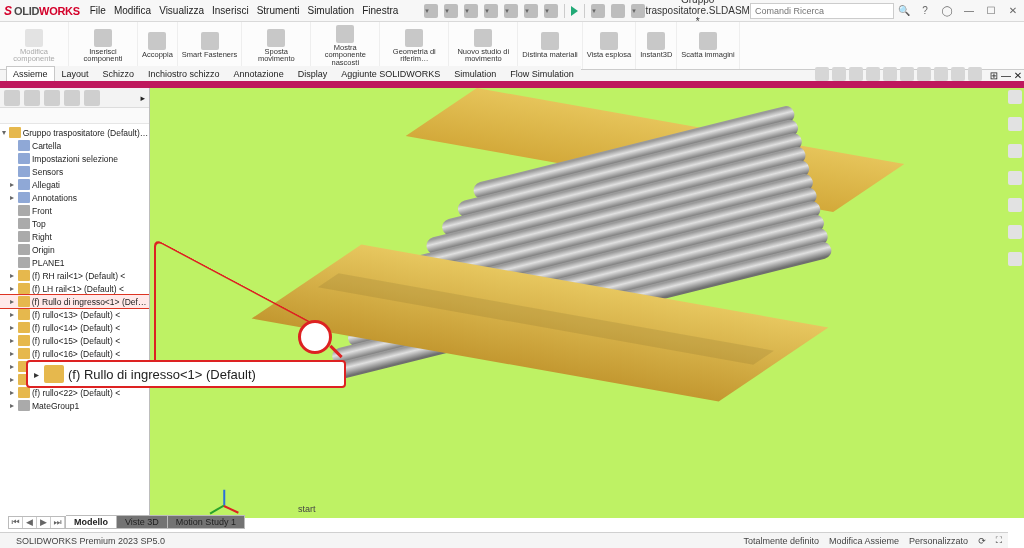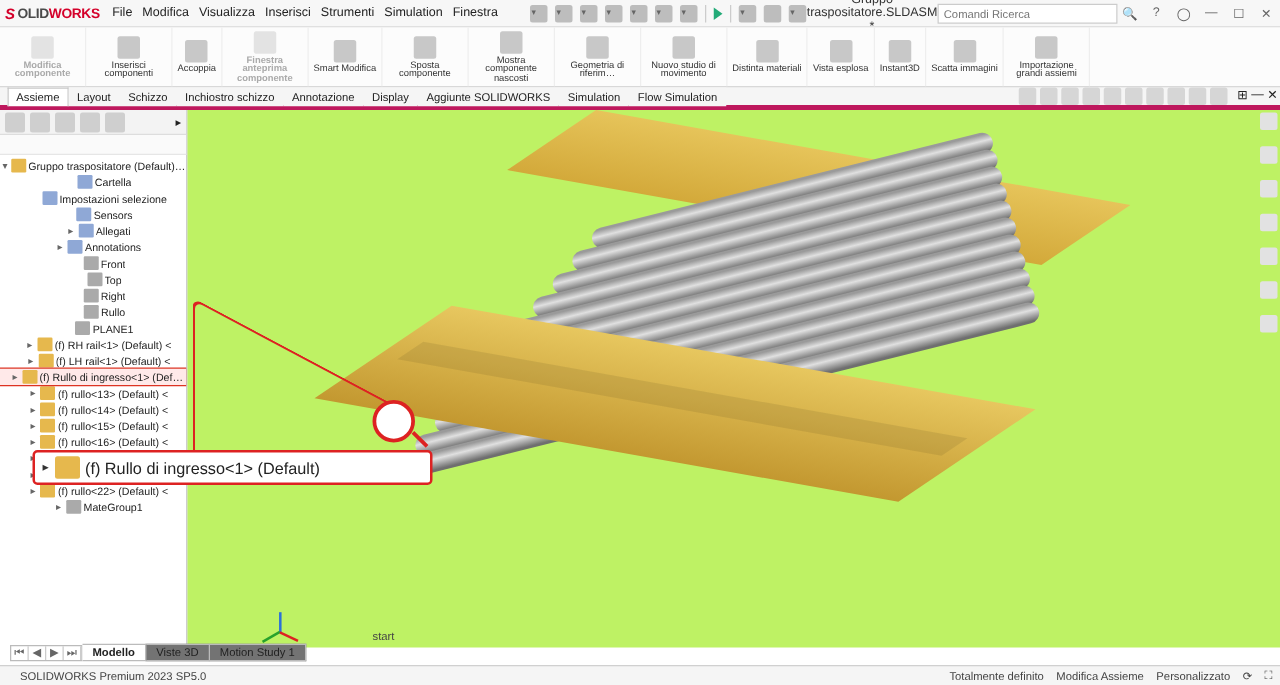--- a/index.html
+++ b/index.html
@@ -21,25 +21,25 @@
 .doc-title { flex: 1; text-align: center; font-size: 10px; color: #333; }
 .search { width: 144px; height: 16px; border: 1px solid #ccc; background: #fff; padding: 0 4px; font-size: 9px; }
 .winctl { display: flex; gap: 8px; margin-left: 8px; }
 .winctl span { width: 14px; text-align: center; color: #666; }
 
 
 .ribbon { height: 48px; display: flex; border-bottom: 1px solid #ccc; background: #fcfcfc; }
 .rbtn { display: flex; flex-direction: column; align-items: center; justify-content: center; padding: 2px 4px; border-right: 1px solid #eee; min-width: 38px; }
 .rbtn .ric { width: 18px; height: 18px; background: #c8c8c8; border-radius: 2px; margin-bottom: 1px; }
 .rbtn .rlab { font-size: 7.5px; text-align: center; line-height: 1; color: #333; max-width: 60px; }
-.rbtn.dis .rlab { color: #aaa; font-weight: bold; }
+.rbtn.dis .rlab { color: #aaa; }
 .rbtn.dis .ric { background: #e3e3e3; }
 
 
-.cmdtabs { height: 18px; display: flex; border-bottom: 4px solid #be185d; background: #f5f5f5; padding-left: 6px; align-items: flex-start; }
+.cmdtabs { height: 18px; display: flex; border-bottom: 7px solid #be185d; background: #f5f5f5; padding-left: 6px; align-items: flex-end; }
 .cmdtabs .tab { padding: 2px 6px; font-size: 9px; border: 1px solid transparent; border-bottom: none; background: #f5f5f5; }
 .cmdtabs .tab.active { background: #fff; border-color: #c8c8c8; }
 .cmdtabs .spacer { flex: 1; }
 .cmdtabs .vtb { display: flex; gap: 3px; padding-right: 6px; }
 .cmdtabs .vtb span { width: 14px; height: 14px; background: #d6d6d6; border-radius: 2px; }
 
 
 .main { position: absolute; top: 88px; bottom: 30px; left: 0; right: 0; display: flex; }
 
 
@@ -48,21 +48,21 @@
 .fm-tabs .ftab { width: 16px; height: 16px; background: #cfcfcf; border-radius: 2px; }
 .fm-filter { height: 16px; border-bottom: 1px solid #e6e6e6; background: #fafafa; }
 .tree { flex: 1; overflow: hidden; padding: 2px 0; }
 .trow { display: flex; align-items: center; height: 13px; padding-left: 2px; white-space: nowrap; overflow: hidden; }
 .trow .exp { width: 8px; font-size: 8px; color: #666; }
 .trow .tic { width: 12px; height: 11px; background: #e6b84d; margin-right: 2px; border-radius: 1px; flex-shrink: 0; }
 .trow .tic.bl { background: #8fa8d6; }
 .trow .tic.gr { background: #aaa; }
 .trow .tlab { font-size: 8.5px; overflow: hidden; text-overflow: ellipsis; }
 .trow.hi { background: #ffe9e9; outline: 1px solid #d32; }
-.trow.ind1 { padding-left: 10px; justify-content: center; }
+.trow.ind1 { padding-left: 10px; }
 
 
 .gfx { flex: 1; position: relative; background: #bef264; }
 .conveyor { position: absolute; top: 38px; left: 115px; width: 680px; height: 300px; }
 .rail-back { position: absolute; top: 0; left: 120px; width: 540px; height: 48px; background: linear-gradient(#e6c45a, #d3a93a); transform: skewX(-56deg) skewY(8deg); }
 .rollers { position: absolute; top: 18px; left: 52px; }
 .roller { position: absolute; height: 17px; border-radius: 9px; background: linear-gradient(#9a9a9a 10%, #e0e0e0 40%, #6f6f6f 90%); transform: rotate(-14deg); }
 .rail-front { position: absolute; top: 160px; left: -20px; width: 590px; height: 74px; background: linear-gradient(#e7c75f, #c39830); transform: skewX(-56deg) skewY(8deg); }
 .rail-front::after { content: ""; position: absolute; top: 26px; left: 20px; right: 20px; height: 14px; background: rgba(0,0,0,0.08); }
 .triad { position: absolute; bottom: 6px; left: 68px; width: 30px; height: 30px; }
@@ -89,21 +89,21 @@
 
 .btabs { position: absolute; bottom: 18px; left: 8px; height: 16px; display: flex; align-items: center; gap: 0; }
 .btabs .nav { display: flex; border: 1px solid #bbb; }
 .btabs .nav span { width: 14px; text-align: center; font-size: 9px; color: #666; border-right: 1px solid #ccc; }
 .btabs .btab { padding: 1px 8px; font-size: 9px; border: 1px solid #bbb; border-left: none; background: #737373; }
 .btabs .btab.active { background: #fff; font-weight: bold; }
 .markup { position: absolute; bottom: 0; left: 6px; height: 16px; display: flex; gap: 4px; align-items: center; }
 .markup span { width: 14px; height: 13px; background: #ddd; border-radius: 2px; }
 
 
-.status { position: absolute; bottom: 0; left: 0; right: 0; height: 16px; background: #f5f5f5; border-top: 1px solid #d0d0d0; display: flex; align-items: center; padding: 0 6px; font-size: 9px; color: #444; }
+.status { position: absolute; bottom: 0; left: 0; right: 16px; height: 16px; background: #f5f5f5; border-top: 1px solid #d0d0d0; display: flex; align-items: center; padding: 0 6px; font-size: 9px; color: #444; }
 .status .sp { flex: 1; }
 .status span { margin-left: 10px; }
 </style>
 </head>
 <body>
 
 <div class="titlebar">
   <div class="logo">
     <span class="s">S</span>
       <span class="t"><span>OLID</span><span class="b">WORKS</span></span>
@@ -150,31 +150,27 @@
       <div class="rlab">Modifica componente</div>
     </div>
     <div class="rbtn">
       <div class="ric"></div>
       <div class="rlab">Inserisci componenti</div>
     </div>
     <div class="rbtn">
       <div class="ric"></div>
       <div class="rlab">Accoppia</div>
     </div>
-    <div class="rbtn dis">
-      <div class="ric"></div>
-      <div class="rlab">Finestra anteprima componente</div>
-    </div>
-    <div class="rbtn">
-      <div class="ric"></div>
-      <div class="rlab">Smart Modifica</div>
-    </div>
-    <div class="rbtn">
-      <div class="ric"></div>
-      <div class="rlab">Sposta componente</div>
+    <div class="rbtn">
+      <div class="ric"></div>
+      <div class="rlab">Smart Fasteners</div>
+    </div>
+    <div class="rbtn">
+      <div class="ric"></div>
+      <div class="rlab">Sposta movimento</div>
     </div>
     <div class="rbtn">
       <div class="ric"></div>
       <div class="rlab">Mostra componente nascosti</div>
     </div>
     <div class="rbtn">
       <div class="ric"></div>
       <div class="rlab">Geometria di riferim…</div>
     </div>
     <div class="rbtn">
@@ -189,24 +185,20 @@
       <div class="ric"></div>
       <div class="rlab">Vista esplosa</div>
     </div>
     <div class="rbtn">
       <div class="ric"></div>
       <div class="rlab">Instant3D</div>
     </div>
     <div class="rbtn">
       <div class="ric"></div>
       <div class="rlab">Scatta immagini</div>
-    </div>
-    <div class="rbtn">
-      <div class="ric"></div>
-      <div class="rlab">Importazione grandi assiemi</div>
     </div>
   </div>
 
 <div class="cmdtabs">
   <div id="cmdtabs" style="display:flex">
       <div class="tab active">Assieme</div>
       <div class="tab">Layout</div>
       <div class="tab">Schizzo</div>
       <div class="tab">Inchiostro schizzo</div>
       <div class="tab">Annotazione</div>
@@ -288,21 +280,21 @@
             <span class="tlab">Top</span>
           </div>
           <div class="trow ind1">
             <span class="exp"></span>
             <span class="tic gr"></span>
             <span class="tlab">Right</span>
           </div>
           <div class="trow ind1">
             <span class="exp"></span>
             <span class="tic gr"></span>
-            <span class="tlab">Rullo</span>
+            <span class="tlab">Origin</span>
           </div>
           <div class="trow ind1">
             <span class="exp"></span>
             <span class="tic gr"></span>
             <span class="tlab">PLANE1</span>
           </div>
           <div class="trow ind1">
             <span class="exp">▸</span>
             <span class="tic "></span>
             <span class="tlab">(f) RH rail&lt;1&gt; (Default) &lt;<default></default></span>

